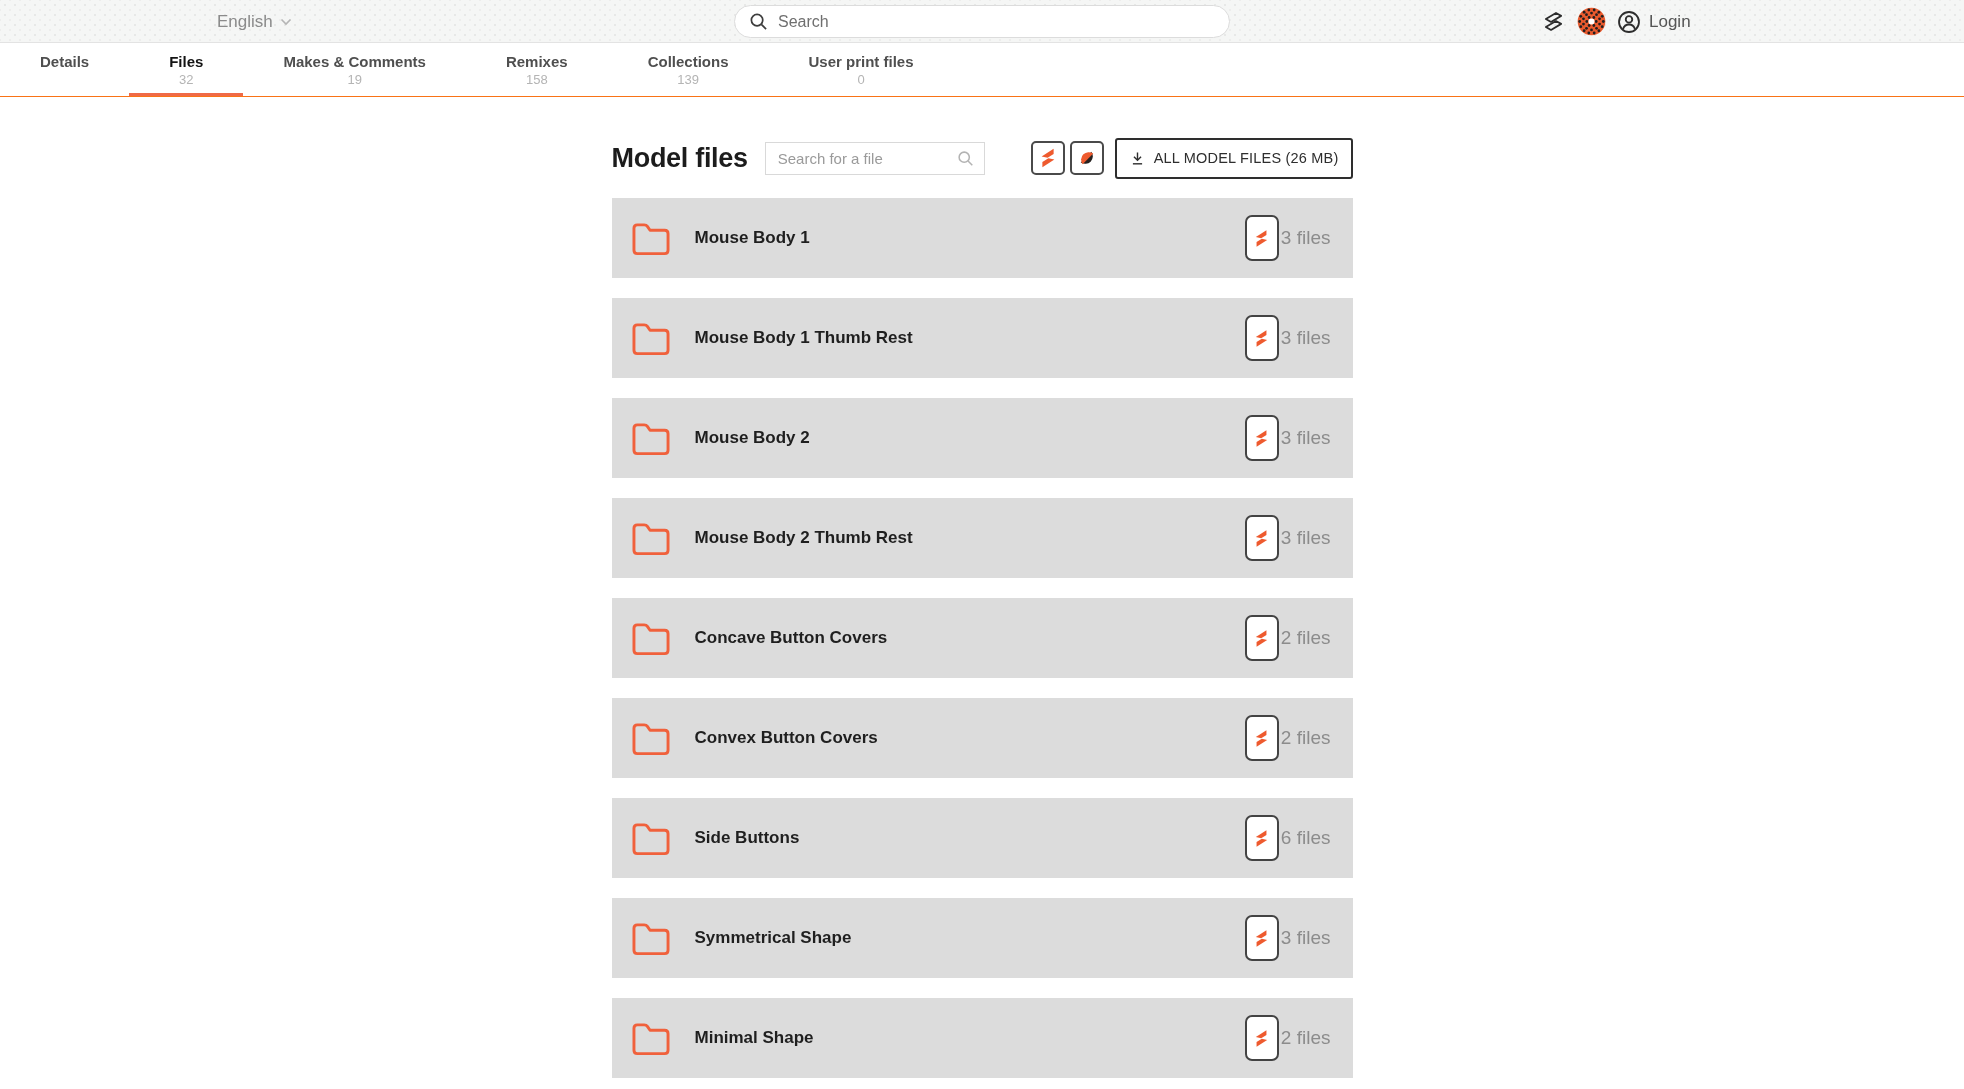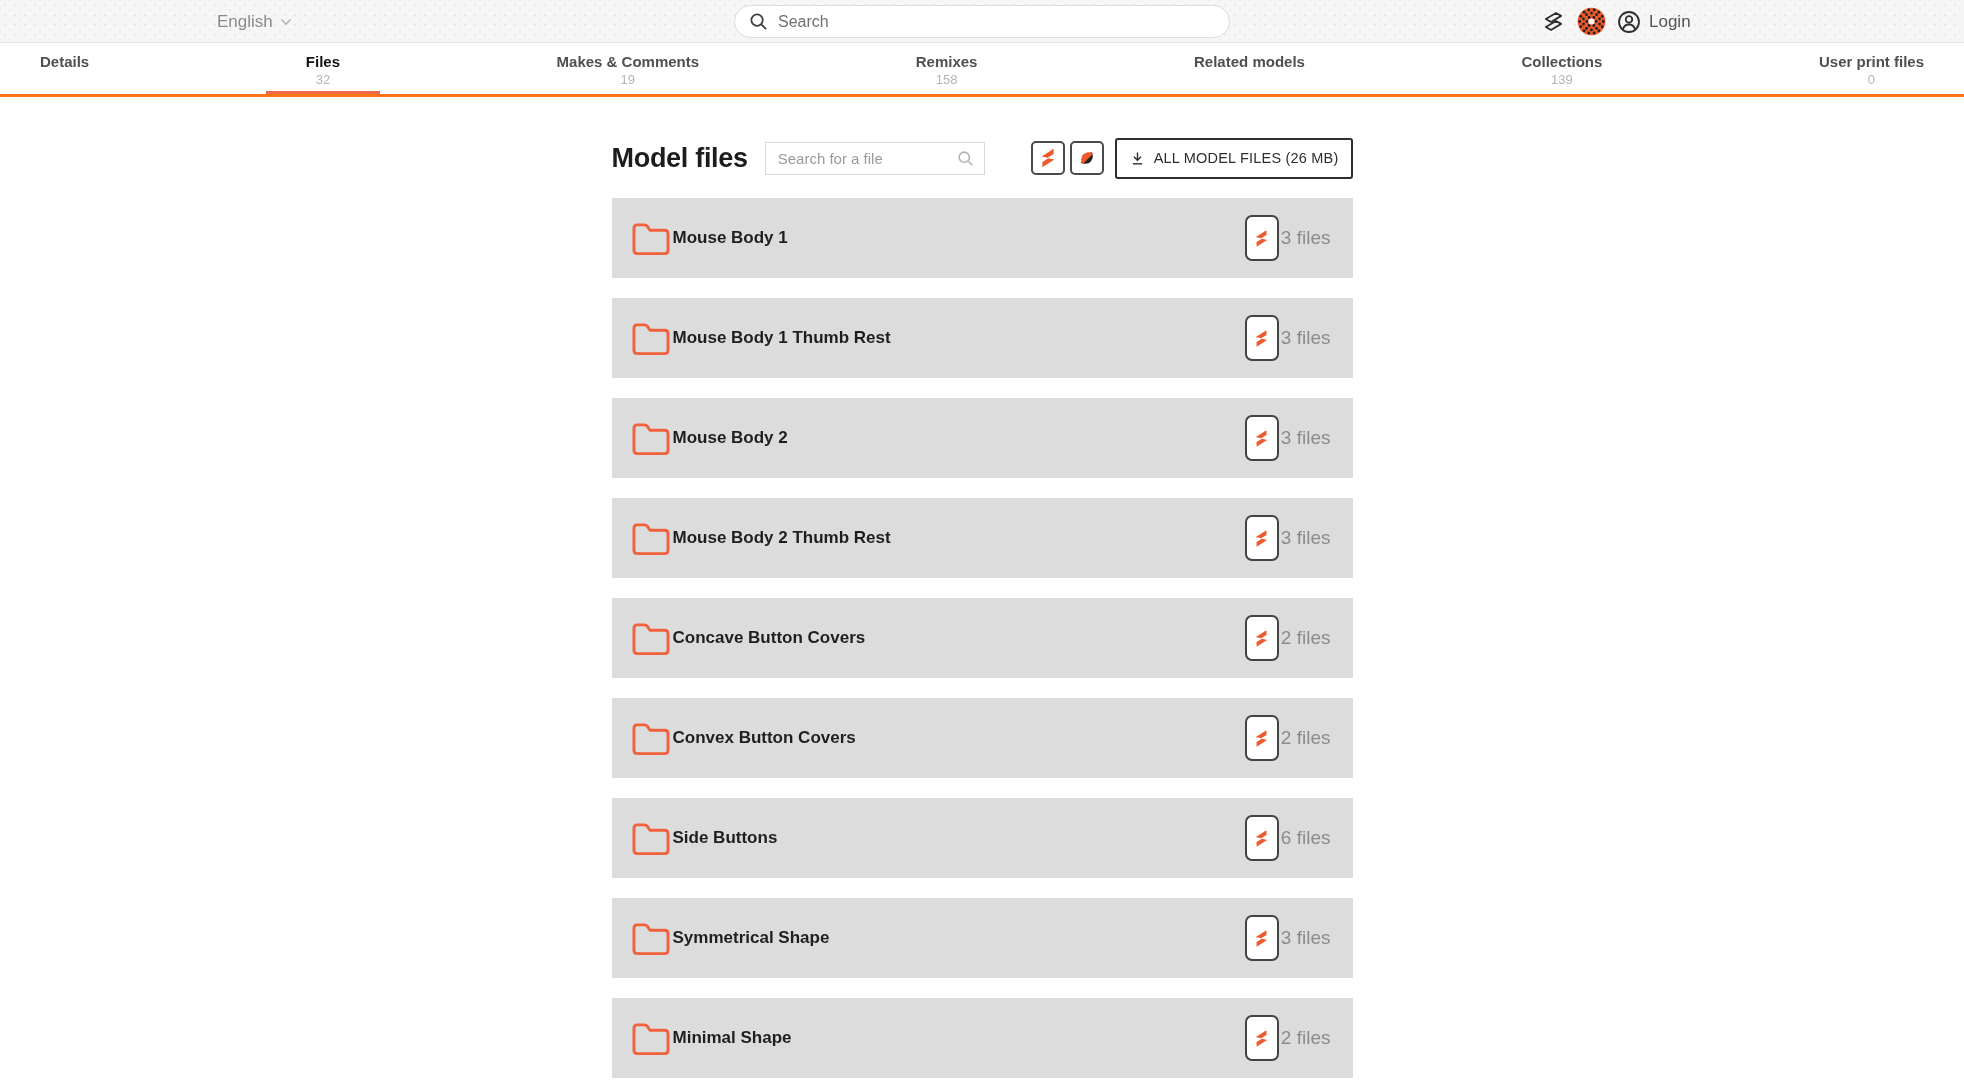--- a/index.html
+++ b/index.html
@@ -38,22 +38,22 @@
   .topbar-right {
     position:absolute; right:0; left:1540px; top:0; height:43px;
     display:flex; align-items:center; gap:10px;
   }
   .icon-btn { display:flex; align-items:center; cursor:pointer; }
   .login { display:flex; align-items:center; gap:7px; cursor:pointer; }
   .login-label { font-size:17px; color:#555; }
 
   
   .tabbar {
-    height:54px; background:#fff; border-bottom:3px solid #f97316;
-    display:flex; justify-content:space-between;gap:8px;
+    height:54px; background:#fff; border-bottom:1px solid #f97316;
+    display:flex; justify-content:flex-start;
   }
   .tab {
     position:relative; display:flex; flex-direction:column; align-items:center;
     padding:10px 40px 0; cursor:pointer;
   }
   .tab-label { font-size:15px; font-weight:700; color:#4f4f4f; white-space:nowrap; }
   .tab-count { font-size:13px; color:#b4b4b4; margin-top:2px; min-height:15px; }
   .tab.active .tab-label { color:#141414; }
   .tab.active::after {
     content:""; position:absolute; left:0; right:0; bottom:0; height:3px;
@@ -87,21 +87,21 @@
     padding:0 12px; cursor:pointer; font-family:"Liberation Sans", sans-serif;
   }
   .dl-btn span { font-size:14.5px; color:#2e2e2e; letter-spacing:0.2px; white-space:nowrap; }
 
   
   .folder-list { margin-top:23px; }
   .row {
     height:80px; background:#dcdcdc; margin-bottom:20px;
     display:flex; align-items:center; padding:0 22px 0 17px; cursor:pointer;
   }
-  .row .fname { font-size:17px; font-weight:700; color:#1f1f1f; }
+  .row .fname { margin-left:22px; font-size:17px; font-weight:700; color:#1f1f1f; }
   .row-right { margin-left:auto; display:flex; align-items:center; gap:2px; }
   .row-slicer {
     width:34px; height:46px; background:#fff; border:2px solid #434343;
     border-radius:7px; display:flex; align-items:center; justify-content:center;
     cursor:pointer; padding:0;
   }
   .fcount { font-size:19px; color:#8c8c8c; white-space:nowrap; }
 </style>
 </head>
 <body>
@@ -189,24 +189,20 @@
   </div>
     <div class="tab">
     <span class="tab-label">Makes &amp; Comments</span>
     <span class="tab-count">19</span>
   </div>
     <div class="tab">
     <span class="tab-label">Remixes</span>
     <span class="tab-count">158</span>
   </div>
     <div class="tab">
-    <span class="tab-label">Related models</span>
-    <span class="tab-count"></span>
-  </div>
-    <div class="tab">
     <span class="tab-label">Collections</span>
     <span class="tab-count">139</span>
   </div>
     <div class="tab">
     <span class="tab-label">User print files</span>
     <span class="tab-count">0</span>
   </div>
   </nav>
 
 <main>

